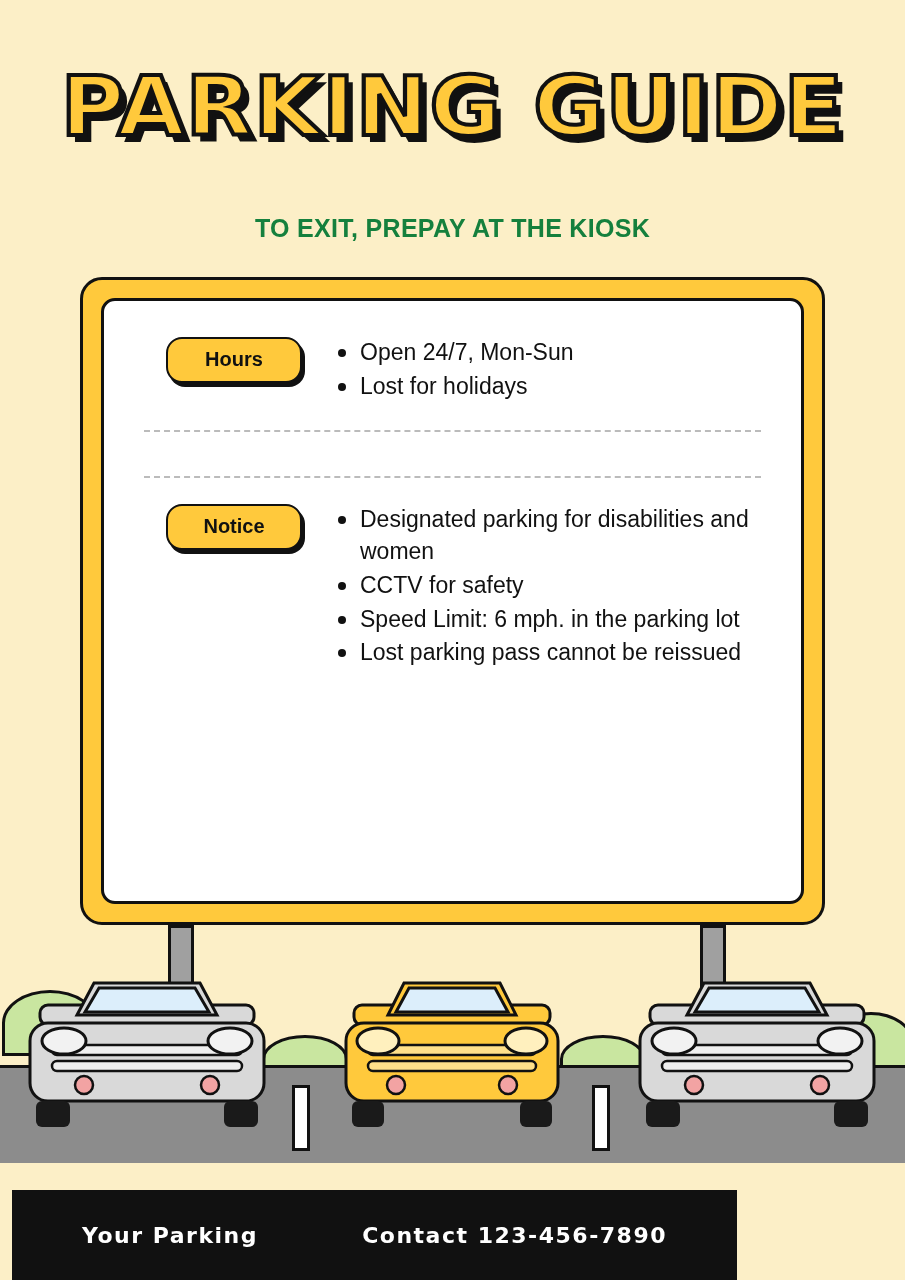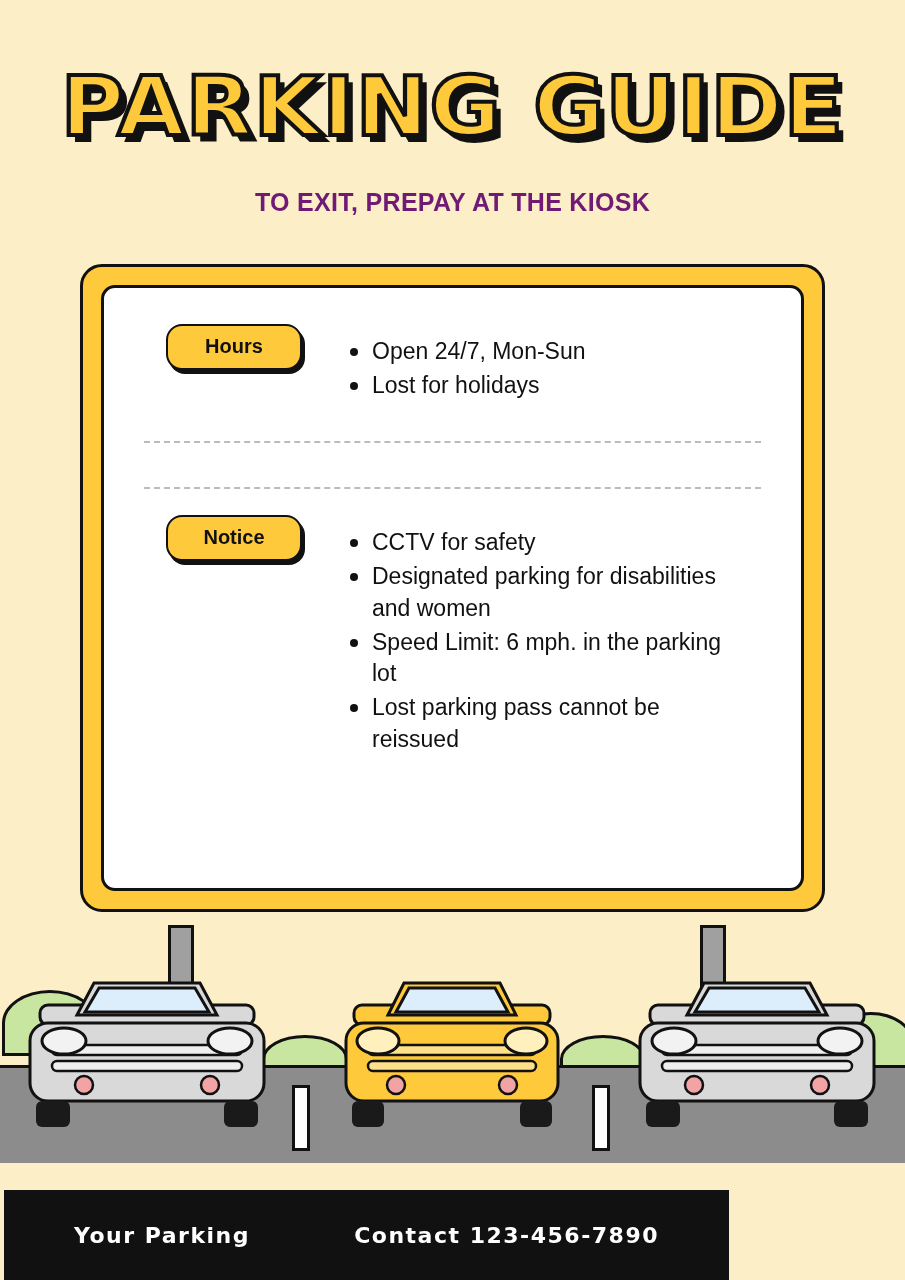--- a/index.html
+++ b/index.html
@@ -36,35 +36,35 @@
     -webkit-text-stroke: 4px #111111;
     text-shadow: 6px 7px 0 #111111;
     font-family: "DejaVu Sans", sans-serif;
     line-height: 1.05;
     white-space: nowrap;
     transform: scaleX(1.06);
   }
 
   .subtitle {
     position: absolute;
-    top: 188px;
+    top: 214px;
     left: 0;
     width: 905px;
     text-align: center;
     font-size: 25px;
     font-weight: 700;
-    color: #701a75;
+    color: #15803d;
     letter-spacing: 0.3px;
   }
 
   
   .billboard {
     position: absolute;
     left: 80px;
-    top: 264px;
+    top: 277px;
     width: 745px;
     height: 648px;
     background: #FFC93C;
     border: 3px solid #111111;
     border-radius: 22px;
     box-sizing: border-box;
     padding: 18px;
   }
   .billboard-inner {
     width: 100%;
@@ -92,21 +92,21 @@
     font-size: 20px;
     font-weight: 700;
     color: #111111;
     padding: 9px 0 10px 0;
     box-shadow: 3px 4px 0 #111111;
     margin-top: 4px;
     margin-left: 28px;
   }
 
   ul.items {
-    margin: 16px;
+    margin: 4px;
     padding: 0 0 0 24px;
     list-style: none;
     max-width: 440px;
   }
   ul.items li {
     position: relative;
     font-size: 23px;
     line-height: 1.38;
     color: #111111;
     margin-bottom: 2px;
@@ -176,21 +176,21 @@
     border: 3px solid #111111;
     box-sizing: border-box;
     top: 1085px;
   }
   .stripe.s1 { left: 292px; }
   .stripe.s2 { left: 592px; }
 
   
   .footer {
     position: absolute;
-    left: 4px;
+    left: 12px;
     top: 1190px;
     width: 725px;
     height: 90px;
     background: #111111;
     display: flex;
     align-items: center;
     justify-content: space-between;
     padding: 0 70px;
     box-sizing: border-box;
     gap: 20px;
@@ -228,22 +228,22 @@
       <div class="divider"></div>
 
       <div class="section">
       </div>
 
       <div class="divider"></div>
 
       <div class="section">
         <div class="pill">Notice</div>
         <ul class="items">
+          <li>Designated parking for disabilities and women</li>
           <li>CCTV for safety</li>
-          <li>Designated parking for disabilities and women</li>
           <li>Speed Limit: 6 mph. in the parking lot</li>
           <li>Lost parking pass cannot be reissued</li>
         </ul>
       </div>
 
     </div>
   </div>
 
   <div class="grass"></div>
 

